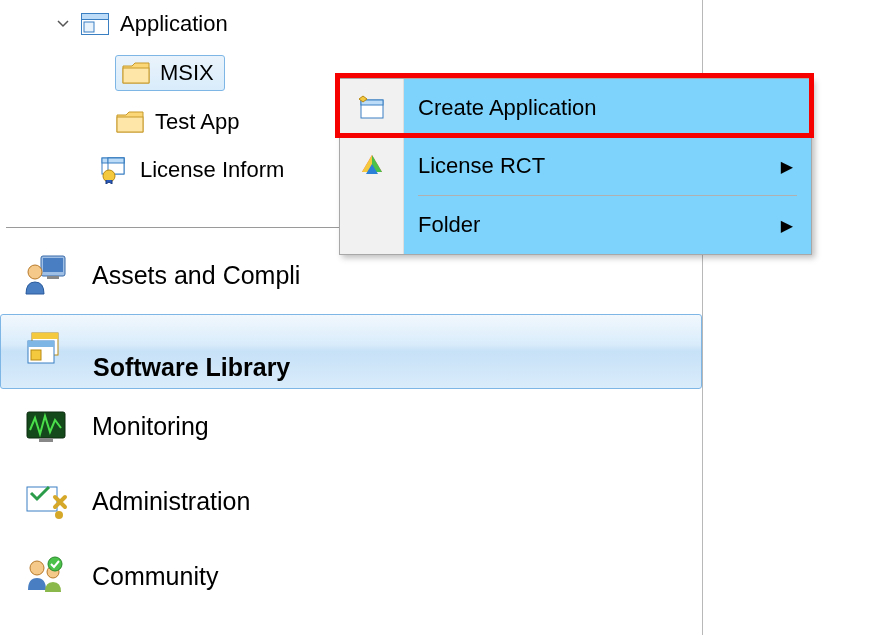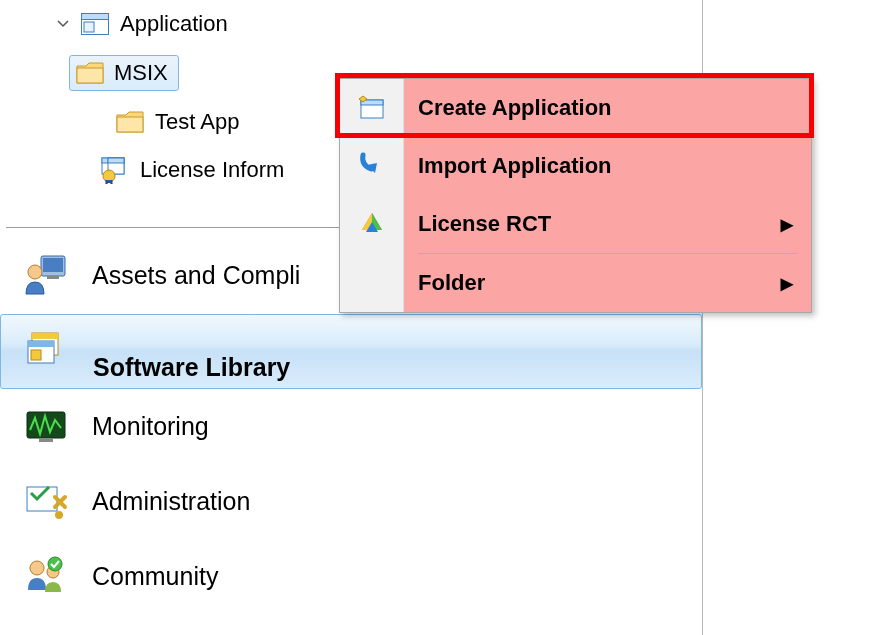--- a/index.html
+++ b/index.html
@@ -57,21 +57,21 @@
       display: flex;
       align-items: center;
       gap: 10px;
     }
     .selected-node .icon-slot { margin-right: 0; }
 
     .msix-row {
       height: 50px;
       display: flex;
       align-items: center;
-      padding-left: 69px;
+      padding-left: 115px;
     }
 
     .license-row { padding-left: 100px; }
 
     .separator-line {
       position: absolute;
       left: 6px;
       top: 227px;
       width: 696px;
       height: 0;
@@ -127,25 +127,24 @@
       gap: 10px;
       font-size: 24px;
     }
 
     
     .context-menu {
       position: absolute;
       left: 339px;
       top: 78px;
       width: 473px;
-      background: #fca5a5;
+      background: #7dd3fc;
       border: 1px solid #a8a8a8;
       box-shadow: 3px 3px 6px rgba(0,0,0,.25);
       z-index: 10;
-      font-weight: bold;
     }
     .context-menu .icon-gutter {
       position: absolute;
       left: 0;
       top: 0;
       bottom: 0;
       width: 64px;
       background: #f1f1f1;
       border-right: 1px solid #dedede;
     }
@@ -335,29 +334,20 @@
     <span class="menu-icon">
       <svg width="30" height="28" viewBox="0 0 30 28">
           <rect x="4" y="6" width="22" height="18" fill="#fff" stroke="#3a7fc2"></rect>
           <rect x="4" y="6" width="22" height="5" fill="#bcdcf7" stroke="#3a7fc2"></rect>
           <polygon points="6,2 10,5 6,8 2,5" fill="#f5c93d" stroke="#b88912"></polygon>
         </svg>
     </span>
     <span>Create Application</span>
   </div>
 
-  <div class="menu-item">
-    <span class="menu-icon">
-      <svg width="30" height="30" viewBox="0 0 30 30">
-          <path d="M6 4 Q4 14 14 18" fill="none" stroke="#2a7fd6" stroke-width="5" stroke-linecap="round"></path>
-          <path d="M10 14 L18 22 L20 12 Z" fill="#2a7fd6"></path>
-        </svg>
-    </span>
-    <span>Import Application</span>
-  </div>
 
   <div class="menu-item">
     <span class="menu-icon">
       <svg width="28" height="28" viewBox="0 0 28 28">
           <path d="M14 3 L24 20 L4 20 Z" fill="#f55"></path>
           <path d="M14 3 L24 20 L14 20 Z" fill="#4ac24a"></path>
           <path d="M14 3 L4 20 L14 20 Z" fill="#f5c93d"></path>
           <path d="M8 22 L20 22 L14 12 Z" fill="#2a7fd6"></path>
         </svg>
     </span>

